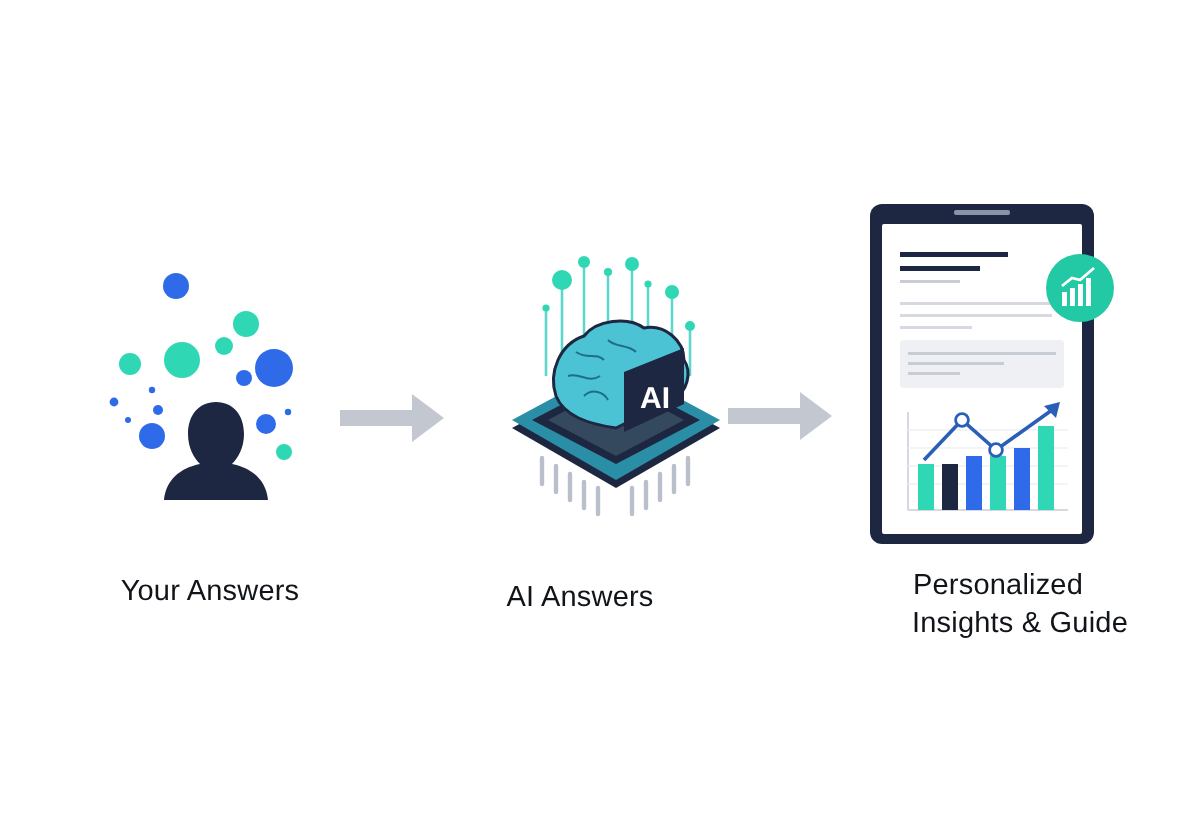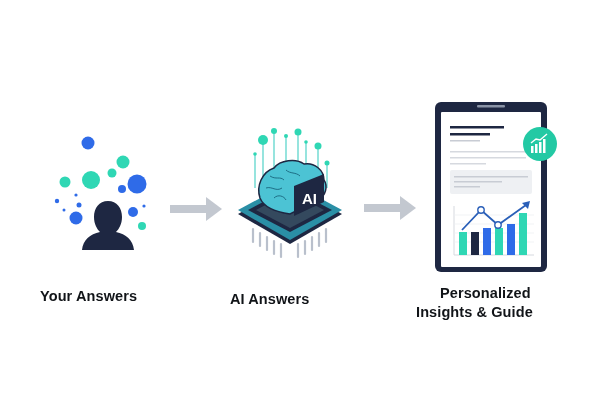--- a/index.html
+++ b/index.html
@@ -1,18 +1,18 @@
 <!DOCTYPE html>
 <html><head>
 <meta charset="utf-8">
 <style>
   html,body{margin:0;padding:0;background:#ffffff;}
   body{width:600px;height:420px;position:relative;overflow:hidden;font-family:"Liberation Sans","DejaVu Sans",sans-serif;}
   .abs{position:absolute;}
-  .label{position:absolute;color:#111418;font-weight:700;font-size:14.5px;letter-spacing:0.1px;line-height:19px;}
+  .label{position:absolute;color:#111418;font-weight:400;font-size:14.5px;text-align:center;letter-spacing:0.1px;line-height:19px;}
   svg{display:block;}
 </style>
 </head>
 <body>
 
 <div class="abs" style="left:45px;top:130px;width:110px;height:120px;">
   <svg width="110" height="120" viewBox="0 0 110 120">
     <circle cx="43" cy="13" r="6.5" fill="#2f6be8"></circle>
     <circle cx="78" cy="32" r="6.5" fill="#2fd7b4"></circle>
     <circle cx="67" cy="43" r="4.5" fill="#2fd7b4"></circle>
@@ -33,21 +33,21 @@
   </svg>
 </div>
 
 <div class="abs" style="left:170px;top:197px;width:52px;height:24px;">
   <svg width="52" height="24" viewBox="0 0 52 24">
     <rect x="0" y="8" width="38" height="8" fill="#c3c8d0"></rect>
     <polygon points="36,0 52,12 36,24" fill="#c3c8d0"></polygon>
   </svg>
 </div>
 
-<div class="abs" style="left:230px;top:128px;width:120px;height:140px;text-decoration:underline;">
+<div class="abs" style="left:248px;top:128px;width:120px;height:140px;text-decoration:underline;">
   <svg width="120" height="140" viewBox="0 0 120 140">
 
     <g stroke="#5fd6cc" stroke-width="1.3">
       <line x1="25" y1="26" x2="25" y2="60"></line>
       <line x1="33" y1="12" x2="33" y2="55"></line>
       <line x1="44" y1="3" x2="44" y2="40"></line>
       <line x1="56" y1="8" x2="56" y2="38"></line>
       <line x1="68" y1="4" x2="68" y2="40"></line>
       <line x1="76" y1="14" x2="76" y2="45"></line>
       <line x1="88" y1="18" x2="88" y2="55"></line>
@@ -146,14 +146,14 @@
       <rect x="103" y="44" width="2.5" height="9"></rect>
       <rect x="107" y="42" width="2.5" height="11"></rect>
       <rect x="111" y="39" width="2.5" height="14"></rect>
     </g>
     <polyline points="99,43 104,39 108,40 115,34" fill="none" stroke="#ffffff" stroke-width="1.4"></polyline>
   </svg>
 </div>
 
 <div class="label" style="left:40px;top:287px;width:130px;">Your Answers</div>
 <div class="label" style="left:230px;top:290px;width:120px;">AI Answers</div>
-<div class="label" style="left:440px;top:284px;width:150px;">Personalized</div>
-<div class="label" style="left:416px;top:303px;width:150px;">Insights &amp; Guide</div>
+<div class="label" style="left:424px;top:284px;width:150px;">Personalized</div>
+<div class="label" style="left:435px;top:303px;width:150px;">Insights &amp; Guide</div>
 
 </body></html>

